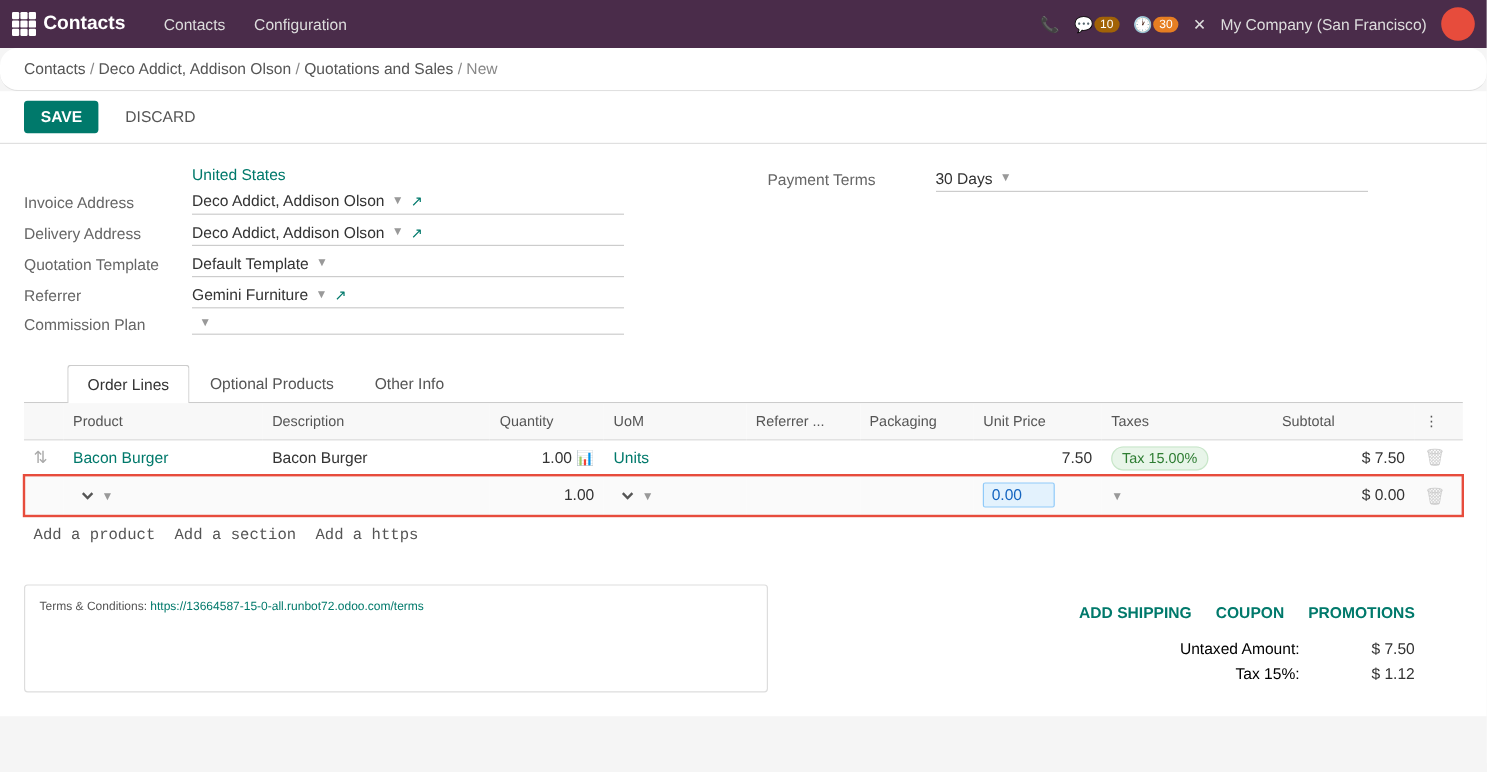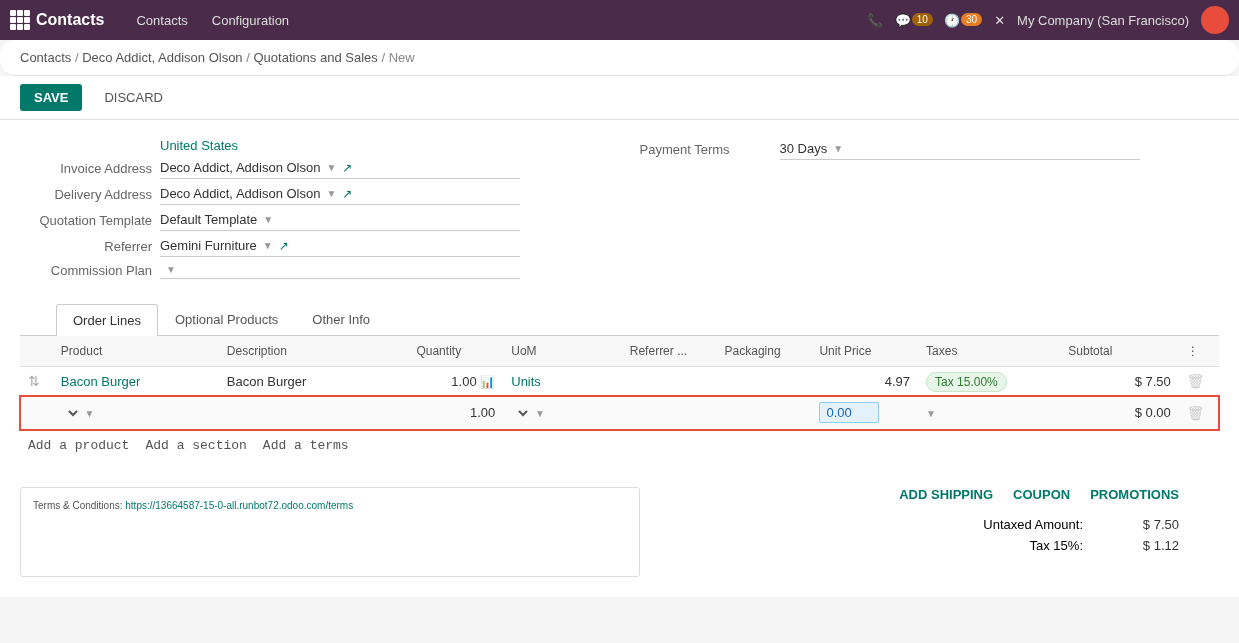--- a/index.html
+++ b/index.html
@@ -111,21 +111,21 @@
 
     
     .main-content {
       background: #fff;
       padding: 10px 20px 20px 20px;
     }
     .field-label {
       color: #666;
       font-size: 13px;
       align-self: center;
-      text-align: right;
+      text-align: left;
       padding-right: 8px;
     }
     .field-value {
       display: flex;
       align-items: center;
       gap: 6px;
       border-bottom: 1px solid #ccc;
       padding: 3px 0;
       font-size: 13px;
     }
@@ -241,21 +241,21 @@
       border-radius: 3px;
       font-size: 10px;
       color: #555;
       width: 620px;
       min-height: 90px;
     }
     .terms-box a { color: #00796b; text-decoration: none; }
 
     
     .summary-section {
-      margin-top: 16px;
+      margin-top: 32px;
       display: flex;
       flex-direction: column;
       align-items: flex-end;
       padding-right: 40px;
     }
     .summary-actions {
       display: flex;
       gap: 20px;
       margin-bottom: 12px;
       color: #00796b;
@@ -434,21 +434,21 @@
         <td style="color:#aaa; font-size:14px;">⇅</td>
         <td style="color:#00796b; cursor:pointer;">Bacon Burger</td>
         <td>Bacon Burger</td>
         <td style="text-align:right;">
           <span>1.00</span>
           <span class="qty-icon"> 📊</span>
         </td>
         <td style="color:#00796b;">Units</td>
         <td></td>
         <td></td>
-        <td style="text-align:right;">4.97</td>
+        <td style="text-align:right;">7.50</td>
         <td>
           <span class="tax-badge">Tax 15.00%</span>
         </td>
         <td style="text-align:right;">$ 7.50</td>
         <td><span class="delete-icon">🗑</span></td>
       </tr>
 
       <tr style="outline: rgb(231, 76, 60) solid 2px; outline-offset: -1px;">
         <td style="background:#fafafa;"></td>
         <td style="background:#fafafa;">
@@ -475,21 +475,21 @@
         </td>
         <td style="text-align:right; background:#fafafa;">$ 0.00</td>
         <td style="background:#fafafa;"><span class="delete-icon">🗑</span></td>
       </tr>
     </tbody>
   </table>
 
   <div class="add-row-links">
     <a>Add a product</a>
     <a>Add a section</a>
-    <a>Add a terms</a>
+    <a>Add a https</a>
   </div>
 
   <div style="display: flex; justify-content: space-between; align-items: flex-start; margin-top: 10px;">
 
     <div class="terms-box">
       <span>Terms &amp; Conditions:</span>
       <a>https://13664587-15-0-all.runbot72.odoo.com/terms</a>
     </div>
 
     <div class="summary-section">

